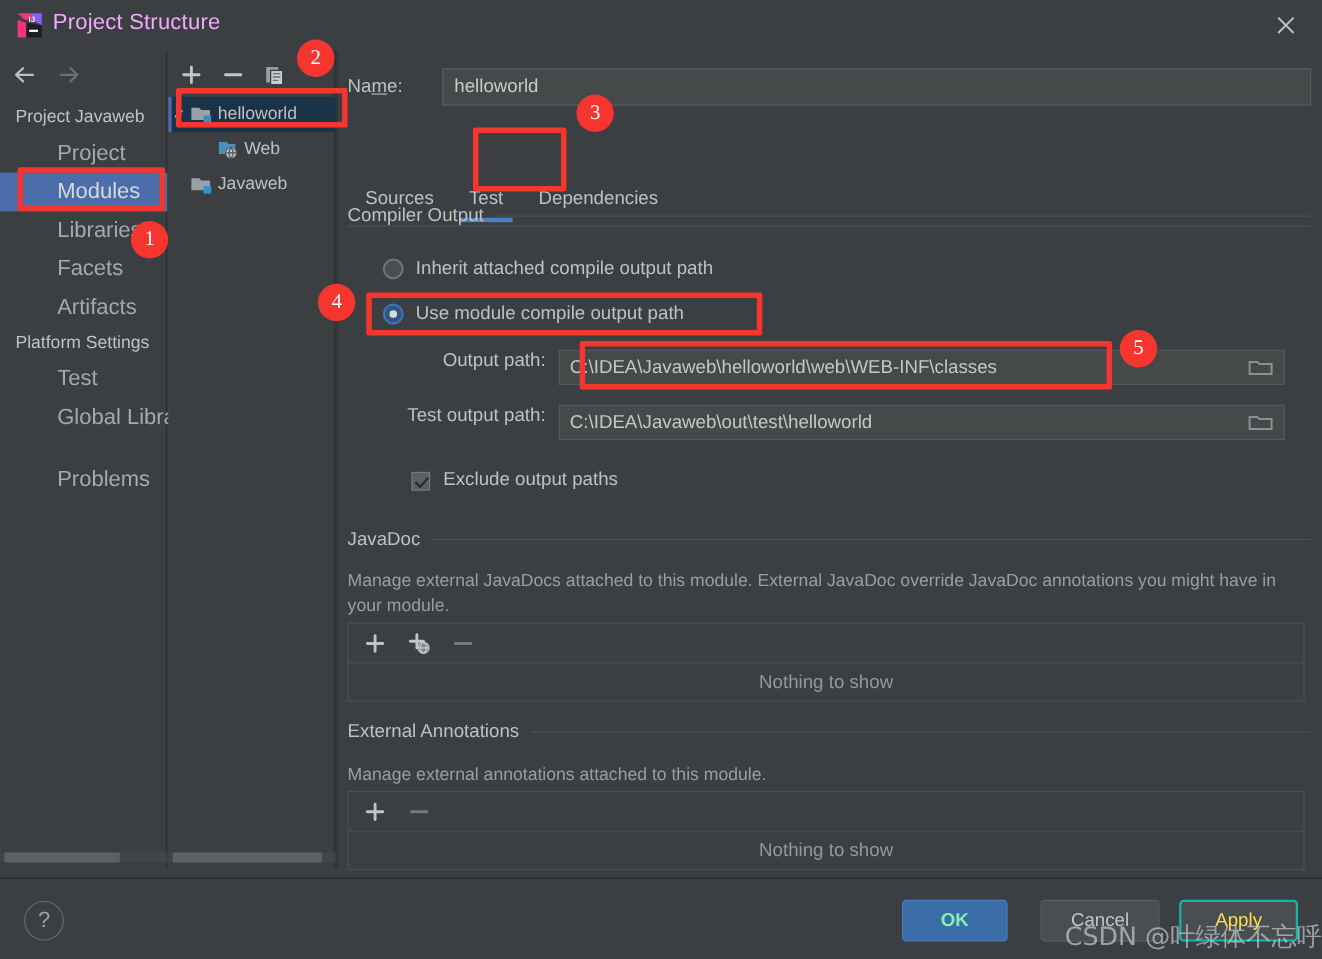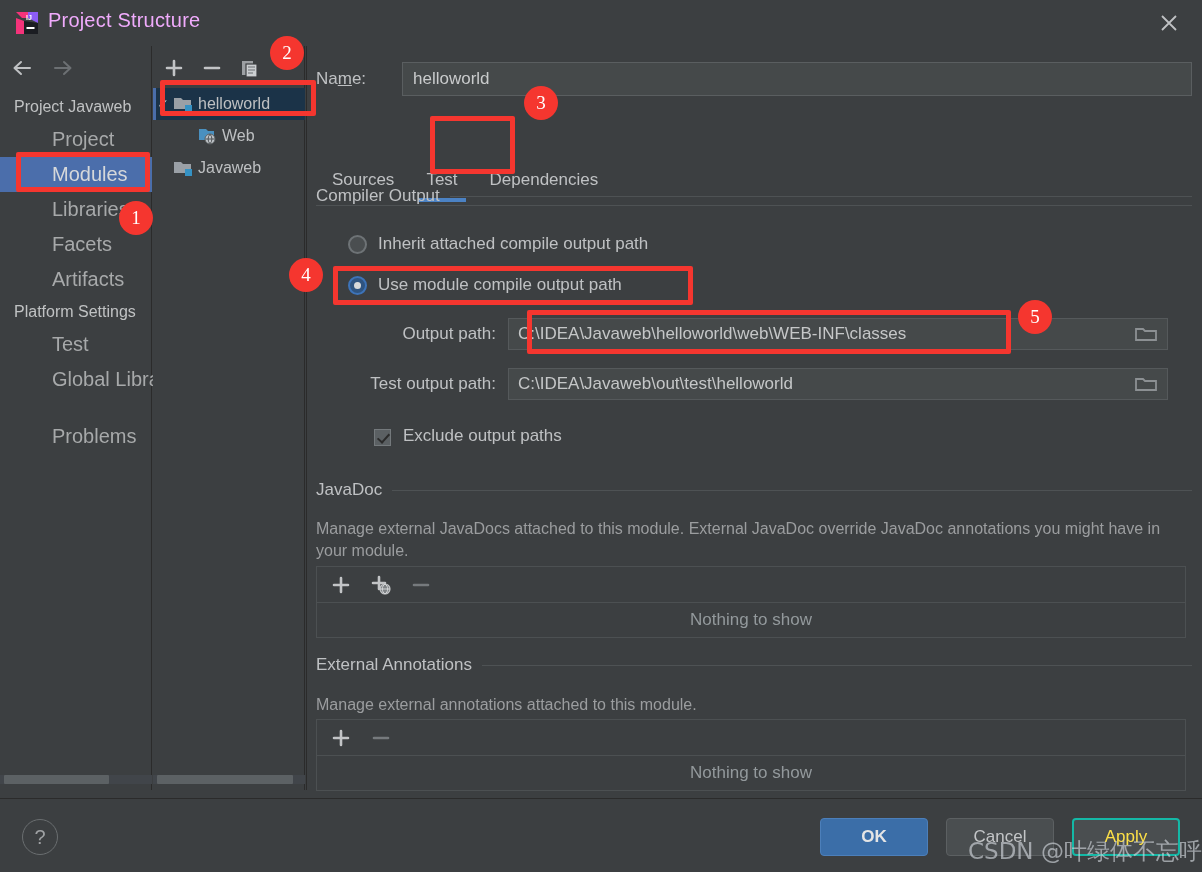--- a/index.html
+++ b/index.html
@@ -173,21 +173,21 @@
     border: 2px solid #6E7376; background: #4A4E50; flex: 0 0 19px;
     position: relative;
   }
   .radio.checked { border-color: #3D73B8; background: #2F5480; }
   .radio.checked::after {
     content:""; position:absolute; left:4px; top:4px; width:7px; height:7px;
     border-radius:50%; background:#D7D9DA;
   }
 
   .path-row {
-    position: absolute; display: flex; align-items: center; height: 32px;
+    position: absolute; display: flex; height: 32px;
   }
   .path-label {
     font-size: 17px; color: #BFC1C3; text-align: right;
     width: 214px; padding-right: 12px;
   }
   .path-field {
     position: relative; height: 32px; background: #45494A;
     border: 1px solid #55595B; display: flex; align-items: center;
   }
   .path-value {
@@ -249,22 +249,22 @@
     border-radius: 50%; border: 1px solid #6A6E70;
     display: flex; align-items: center; justify-content: center;
     font-size: 20px; color: #9FA2A4; cursor: pointer;
   }
   .btn {
     position: absolute; top: 19px; height: 38px; border-radius: 4px;
     display: flex; align-items: center; justify-content: center;
     font-size: 17px; cursor: pointer;
   }
   .btn-ok {
-    left: 820px; width: 108px; background: #3B6EA8;
-    border: 1px solid #4C7FBA; color: #e5e5e5; font-weight: bold;
+    left: 820px; width: 96px; background: #3B6EA8;
+    border: 1px solid #4C7FBA; color: #86efac; font-weight: bold;
   }
   .btn-cancel {
     left: 946px; width: 108px; background: #4A4E50;
     border: 1px solid #5C6062; color: #C3C5C7;
   }
   .btn-apply {
     left: 1072px; width: 108px; background: #4A4E50;
     border: 2px solid #14b8a6; color: #fde047;
   }
 

